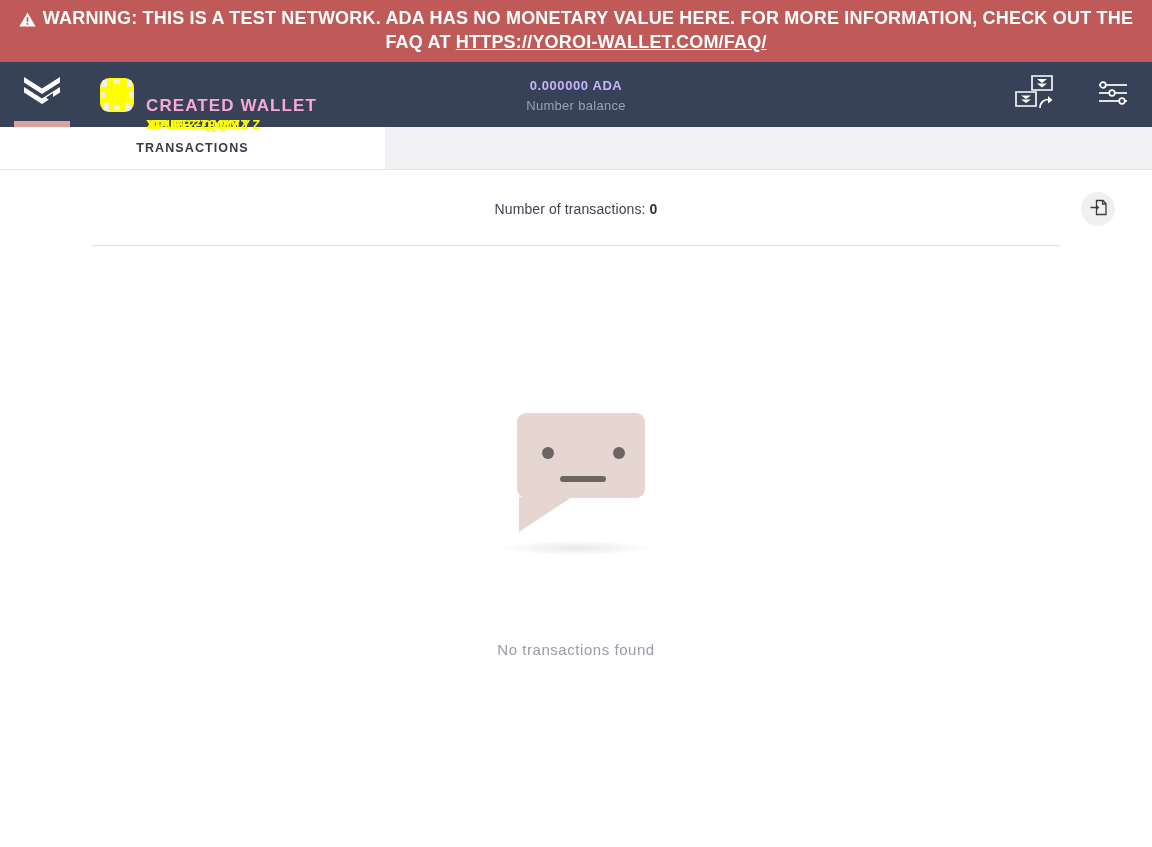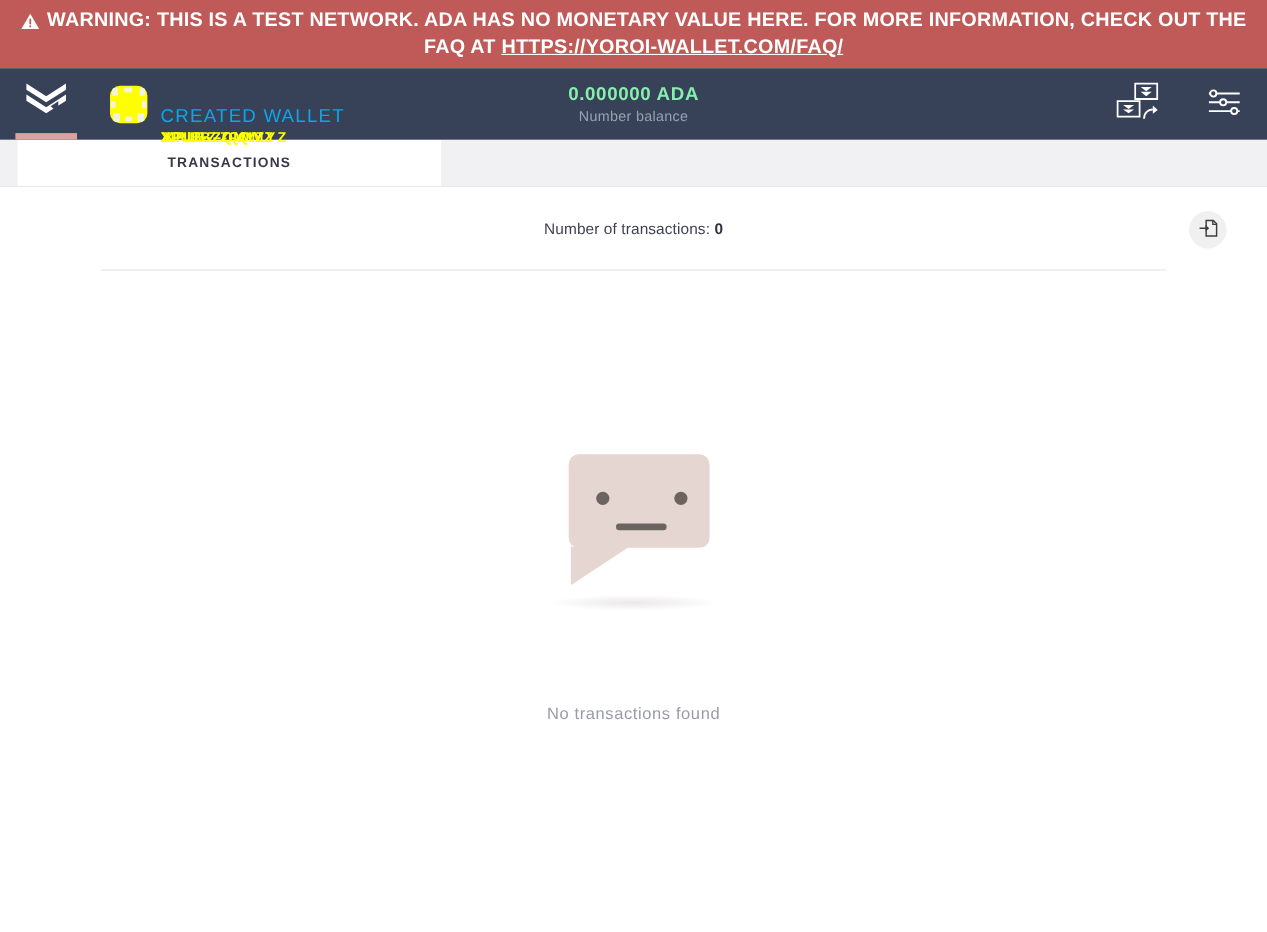--- a/index.html
+++ b/index.html
@@ -91,23 +91,23 @@
   .wa2 { left: 13px; top: 1px;  width: 7px; height: 5px; }
   .wa3 { right: 2px; top: 2px;  width: 5px; height: 7px; }
   .wa4 { left: 1px;  top: 14px; width: 4px; height: 6px; }
   .wa5 { right: 1px; top: 14px; width: 4px; height: 6px; }
   .wa6 { left: 3px;  bottom: 1px; width: 6px; height: 8px; }
   .wa7 { right: 3px; bottom: 1px; width: 6px; height: 8px; }
   .wa8 { left: 14px; bottom: 2px; width: 6px; height: 4px; }
 
   .wallet-texts { position: relative; }
   .wallet-name {
-    color: #0ea5e9;
+    color: #f9a8d4;
     font-size: 17px;
-    font-weight: normal;
+    font-weight: bold;
     letter-spacing: 1.1px;
     text-transform: uppercase;
     line-height: 20px;
     white-space: nowrap;
     margin-top: 40px;
   }
   .wallet-sub-stack {
     position: relative;
     height: 17px;
     width: 120px;
@@ -132,22 +132,22 @@
     left: 0; right: 0;
     top: 0;
     height: 65px;
     display: flex;
     flex-direction: column;
     align-items: center;
     justify-content: center;
     pointer-events: none;
   }
   .balance-amount {
-    color: #86efac;
-    font-size: 17px;
+    color: #c4b5fd;
+    font-size: 13px;
     font-weight: bold;
     letter-spacing: 0.6px;
     line-height: 23px;
     text-align: center;
   }
   .balance-label {
     color: #9aa1b0;
     font-size: 13px;
     letter-spacing: 0.3px;
     line-height: 18px;
@@ -191,21 +191,21 @@
     color: #9b9fae;
     background: #f1f1f4;
     cursor: pointer;
     border: none;
     font-family: "Liberation Sans", sans-serif;
   }
   .tab.active {
     background: #ffffff;
     color: #37394a;
   }
-  .tab.tab-transactions { flex: 0 0 385px; margin-left: 16px; }
+  .tab.tab-transactions { flex: 0 0 385px; }
 
   
   .content {
     height: 691px;
     background: #ffffff;
     position: relative;
     padding-top: 30px;
   }
   .tx-count-row {
     position: relative;

